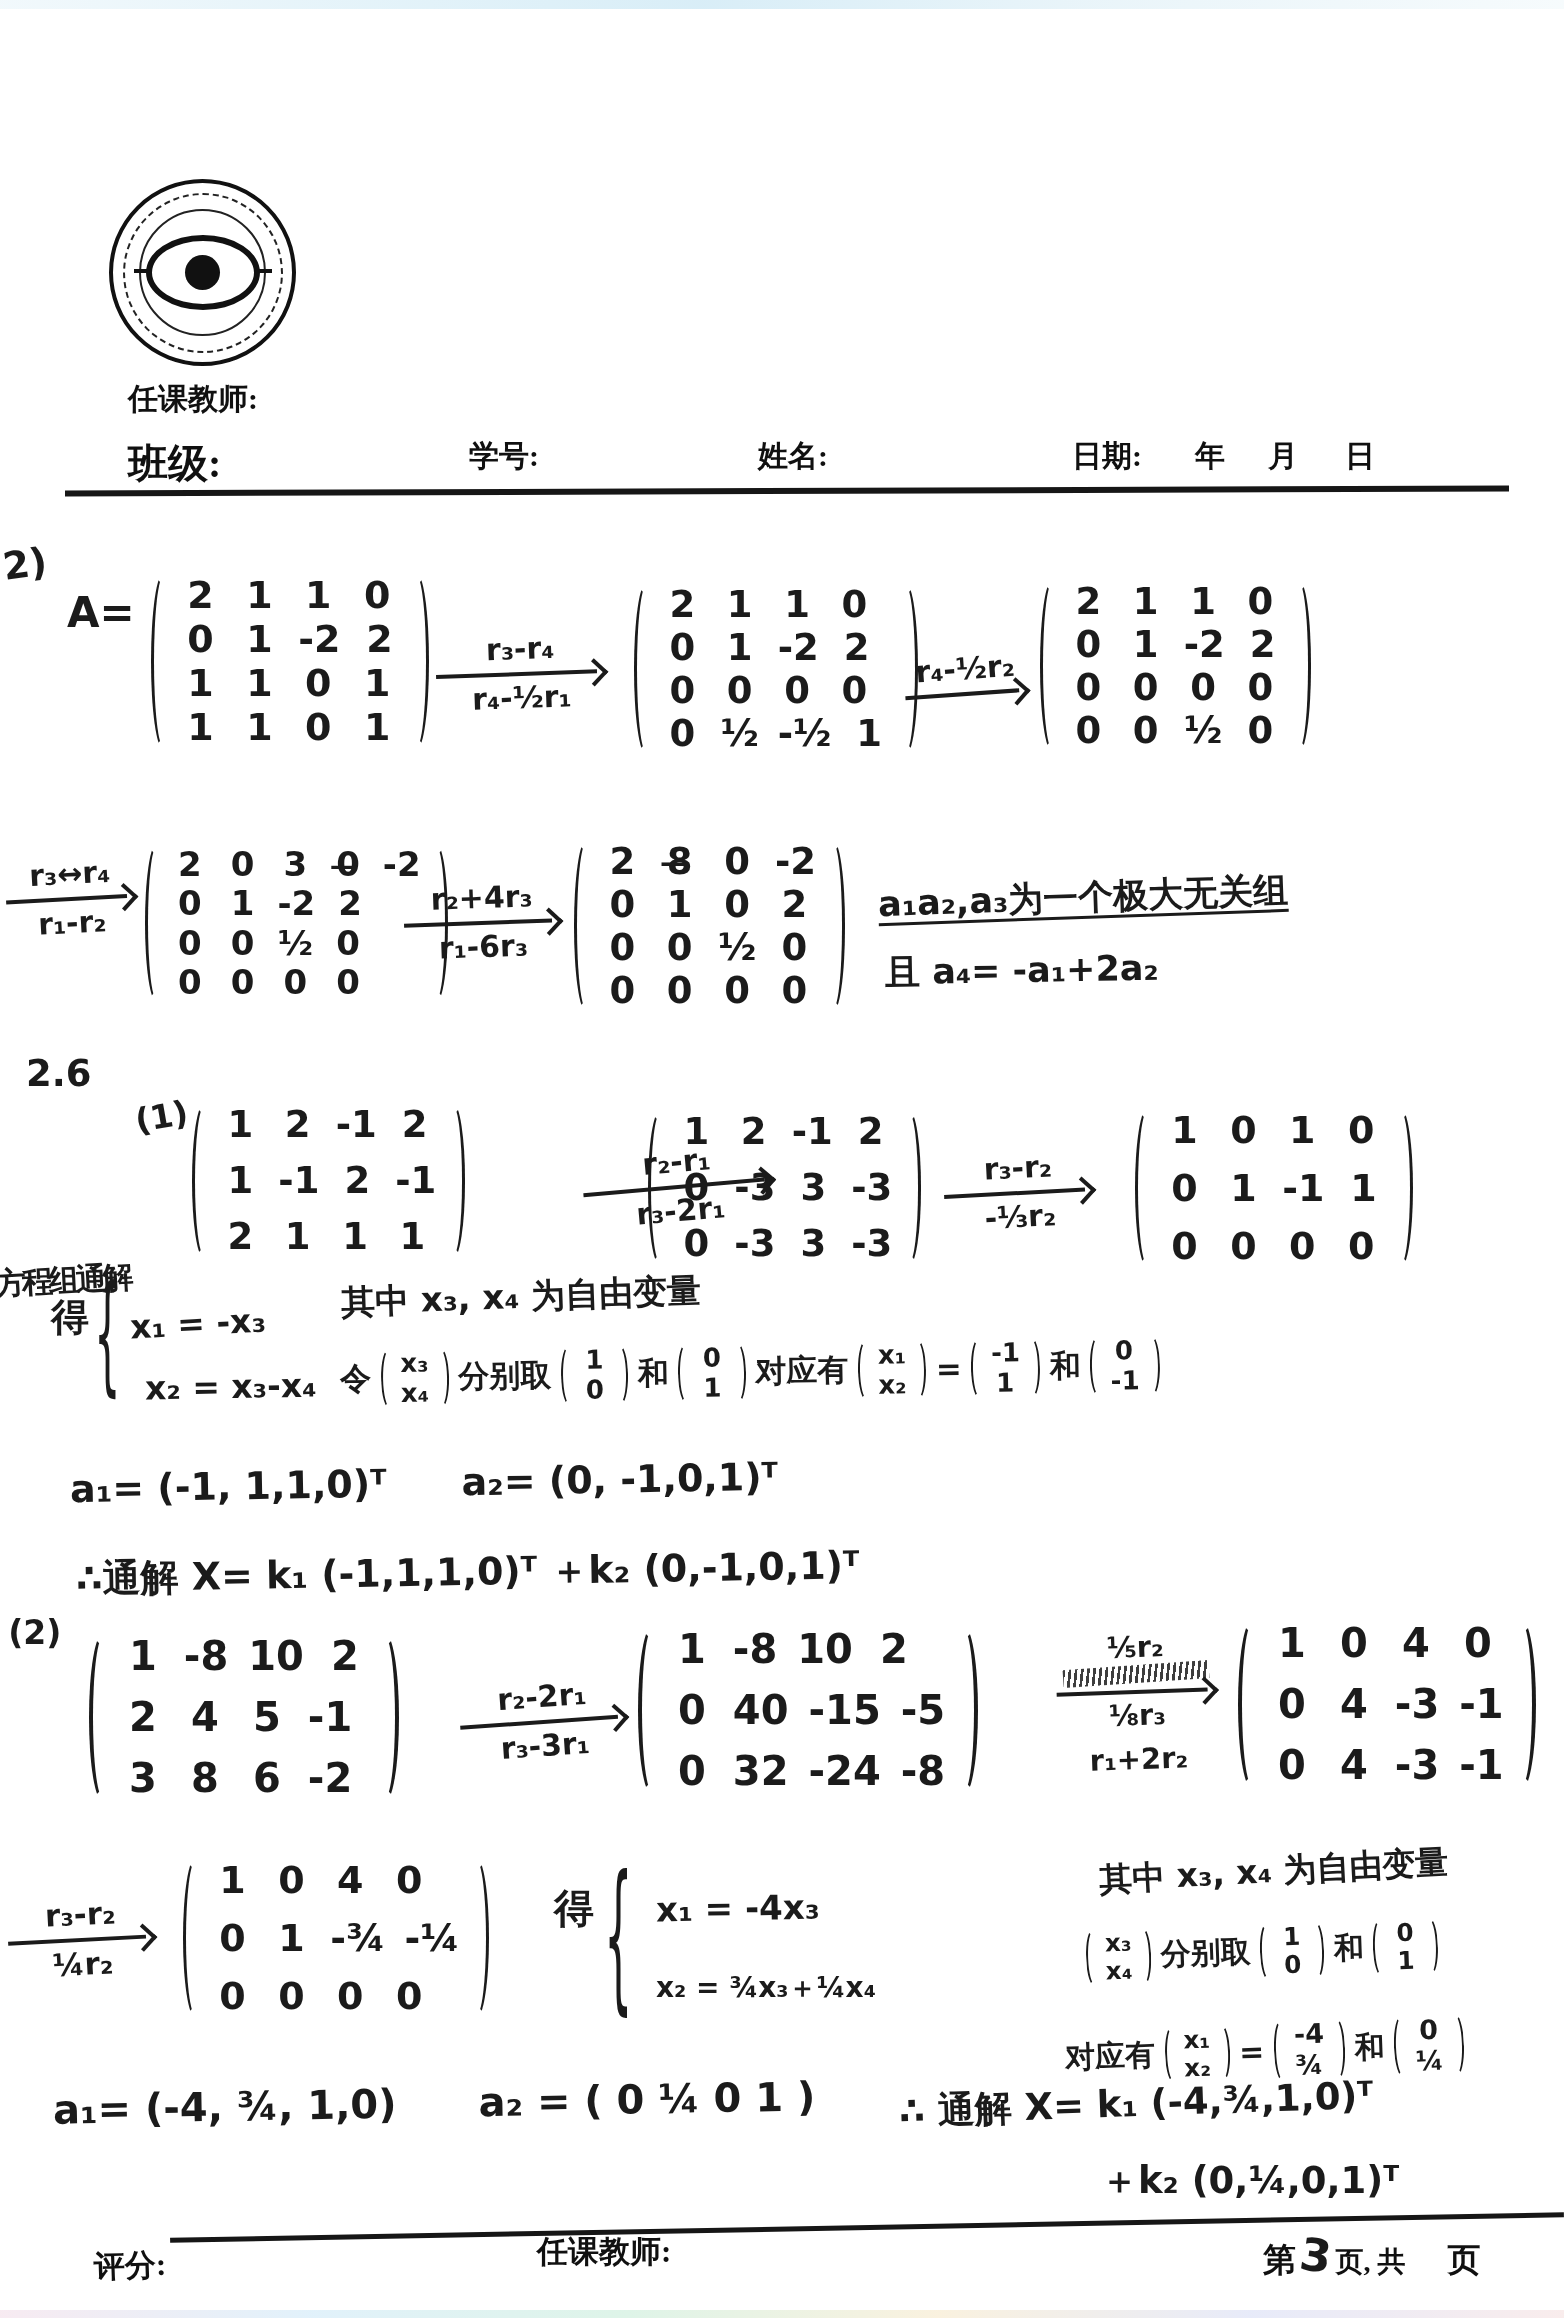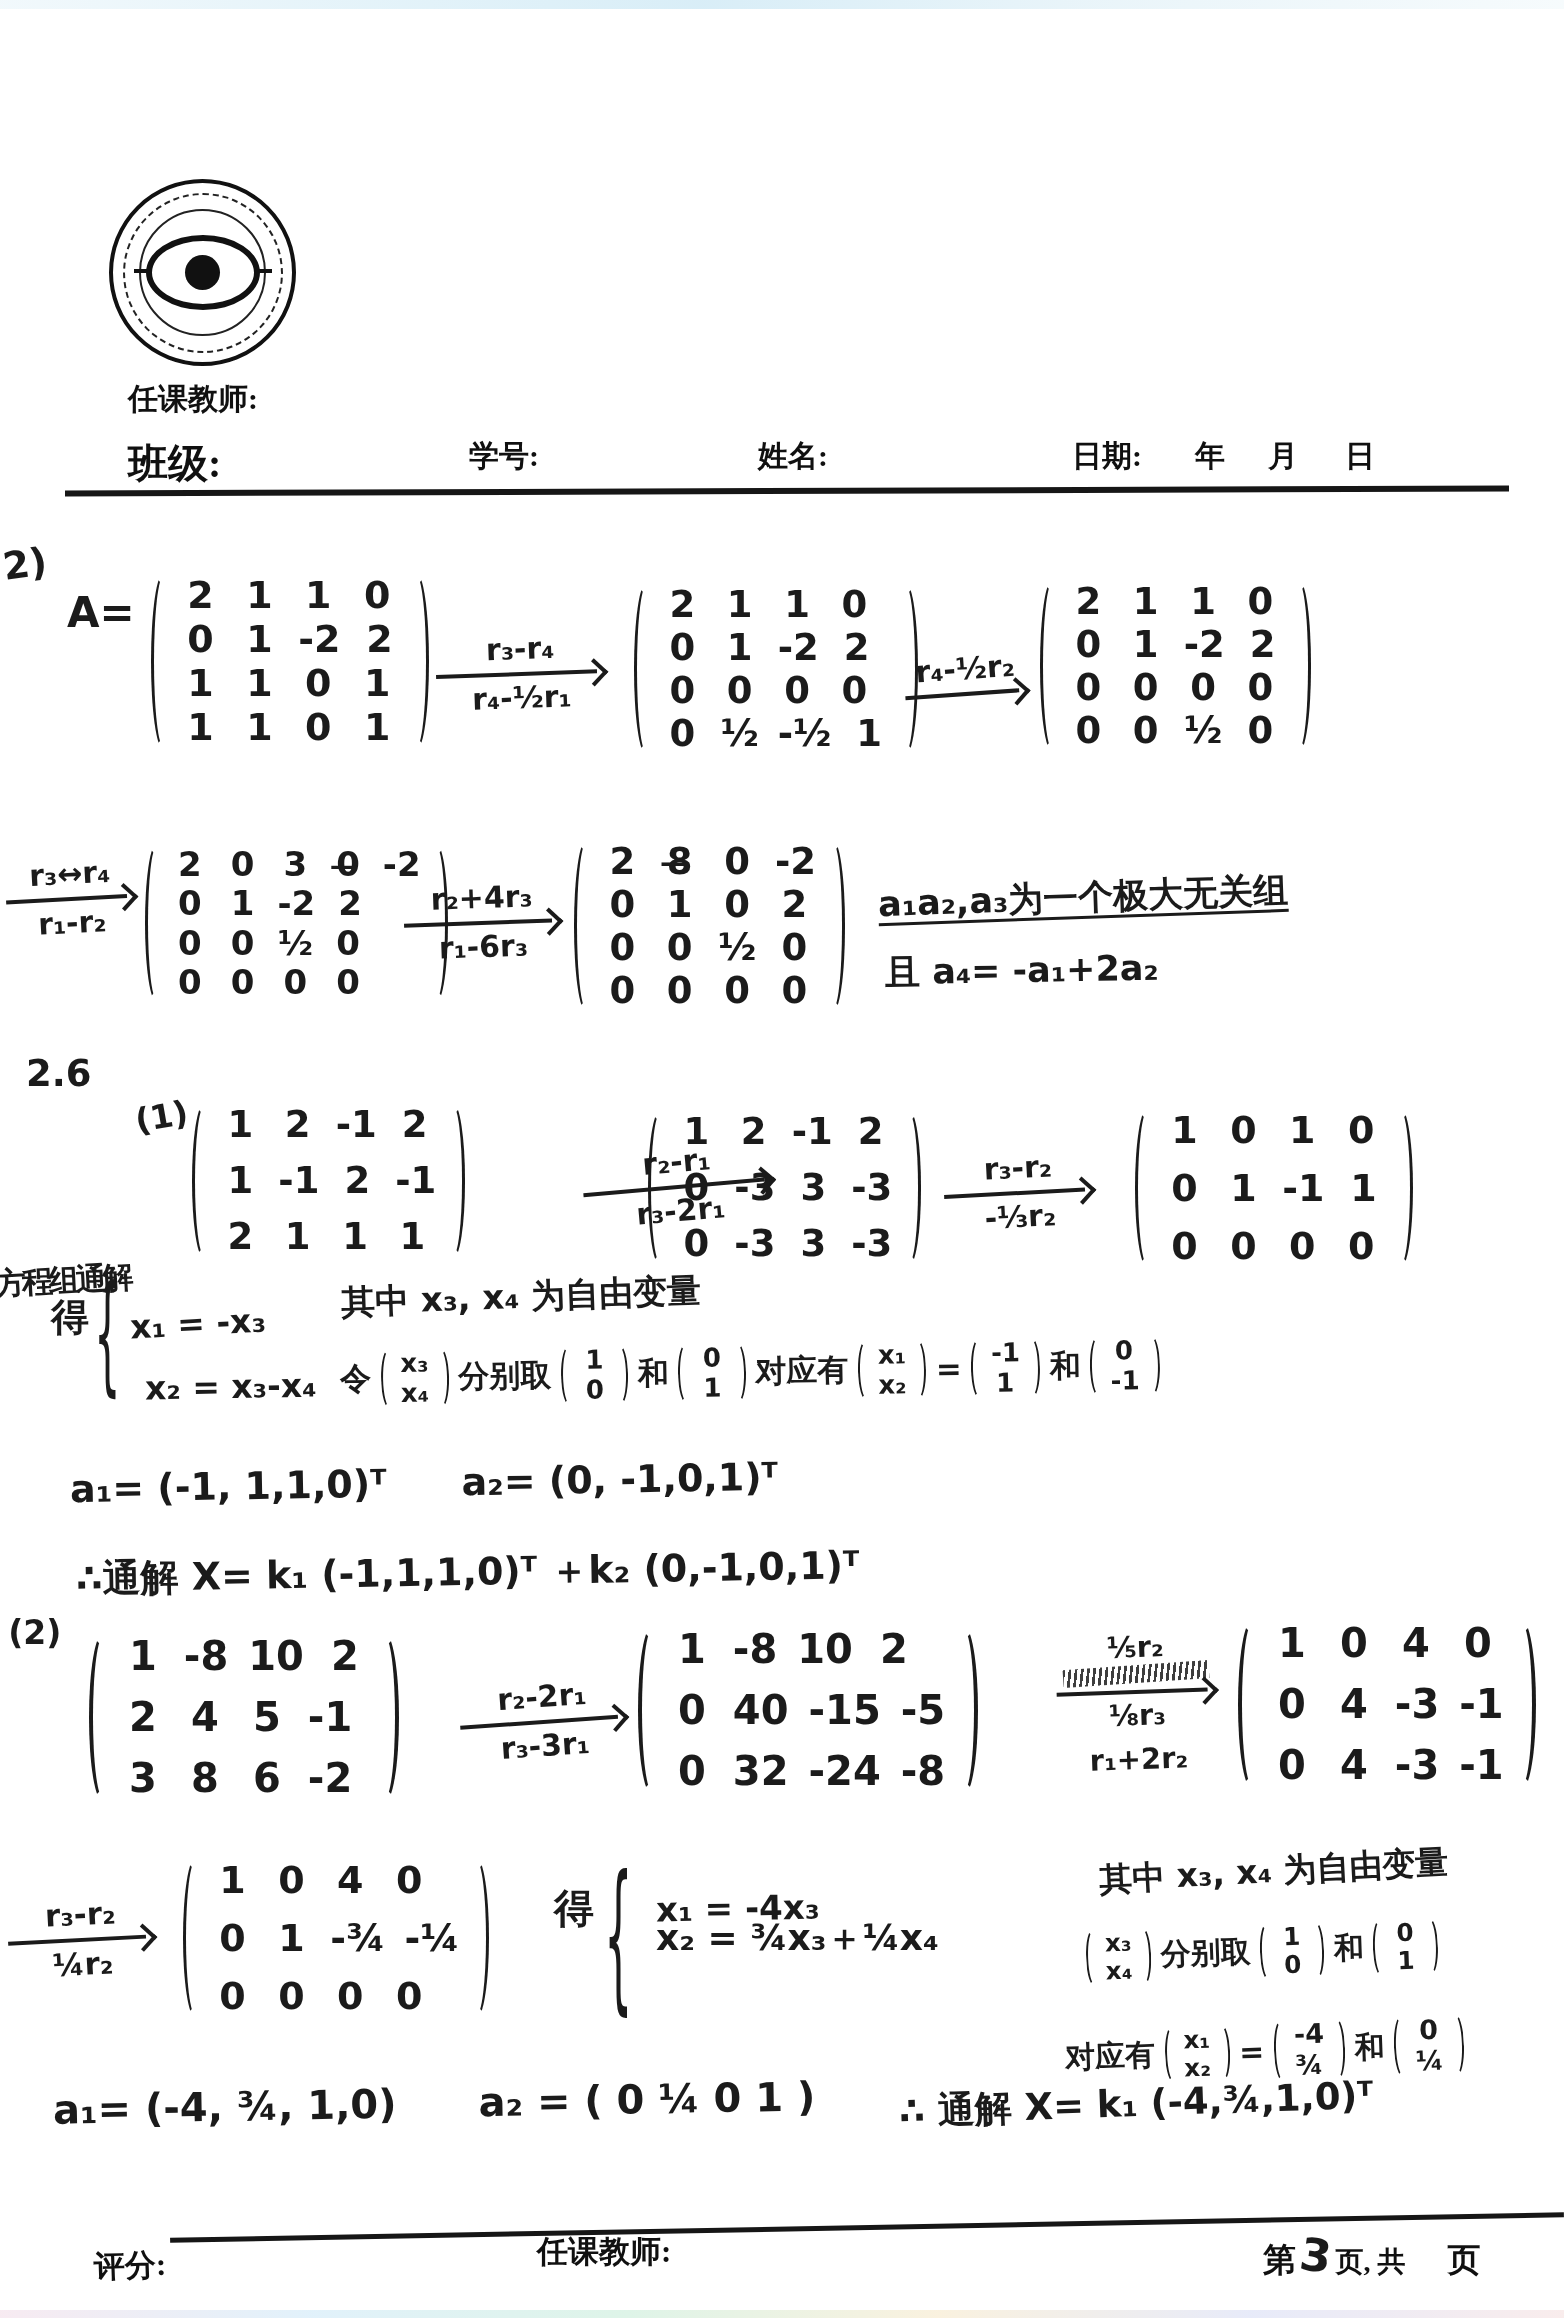--- a/index.html
+++ b/index.html
@@ -541,21 +541,21 @@
           <span class="m-cell">0</span>
           <span class="m-cell">0</span>
         </span>
       </span>
       <span class="paren pr"></span>
     </div>
 
   <div class="abs hw" style="left:554px;top:1881px;font-size:40px;">得</div>
   <div class="abs hw brace" style="left:604px;top:1909px;font-size:45px;transform:scaleY(3.6);">{</div>
   <div class="abs hw" style="left:656px;top:1888px;font-size:34px;transform:rotate(-1deg);">x₁ = -4x₃</div>
-  <div class="abs hw" style="left:656px;top:1914px;font-size:36px;">x₂ = ¾x₃＋¼x₄</div>
+  <div class="abs hw" style="left:656px;top:1969px;font-size:28px;">x₂ = ¾x₃＋¼x₄</div>
 
   <div class="abs hw" style="left:1099px;top:1849px;font-size:33px;transform:rotate(-3deg);">其中 x₃, x₄ 为自由变量</div>
   <div class="abs hw flexline" style="left:1086px;top:1923px;font-size:30px;transform:rotate(-2deg);">
     <span class="matrix" style="font-size:24.6px;">
         <span class="paren pl"></span>
         <span class="m-body">
           <span class="m-row">
             <span class="m-cell">x₃</span>
           </span>
           <span class="m-row">
@@ -631,20 +631,21 @@
         </span>
         <span class="paren pr"></span>
       </span>
   </div>
 
   <div class="abs hw flexline" style="left:53px;top:2080px;font-size:40px;column-gap:82px;transform:rotate(-1deg);">
     <span>a₁= (-4, ¾, 1,0)</span>
     <span>a₂ = ( 0 ¼ 0 1 )</span>
   </div>
   <div class="abs hw" style="left:899px;top:2079px;font-size:37px;transform:rotate(-2deg);">∴ 通解 X= k₁ (-4,¾,1,0)ᵀ</div>
+  <div class="abs hw" style="left:1101px;top:2156px;font-size:37px;">＋k₂ (0,¼,0,1)ᵀ</div>
 
   <div class="abs rule" style="left:170px;top:2225px;width:1394px;height:4.8px;transform:rotate(-1.05deg);"></div>
   <div class="abs print" style="left:94px;top:2245px;font-size:31px;transform:rotate(-2deg);">评分:</div>
   <div class="abs print" style="left:537px;top:2231px;font-size:31px;">任课教师:</div>
   <div class="abs flexline" style="left:1263px;top:2229px;align-items:baseline;column-gap:4.1px;">
     <span class="print" style="font-size:33px;">第</span>
     <span class="hw" style="font-size:45px;transform:rotate(8deg);display:inline-block;">3</span>
     <span class="print" style="font-size:28px;">页, 共</span>
     <span class="print" style="font-size:33px;margin-left:38px;">页</span>
   </div>

